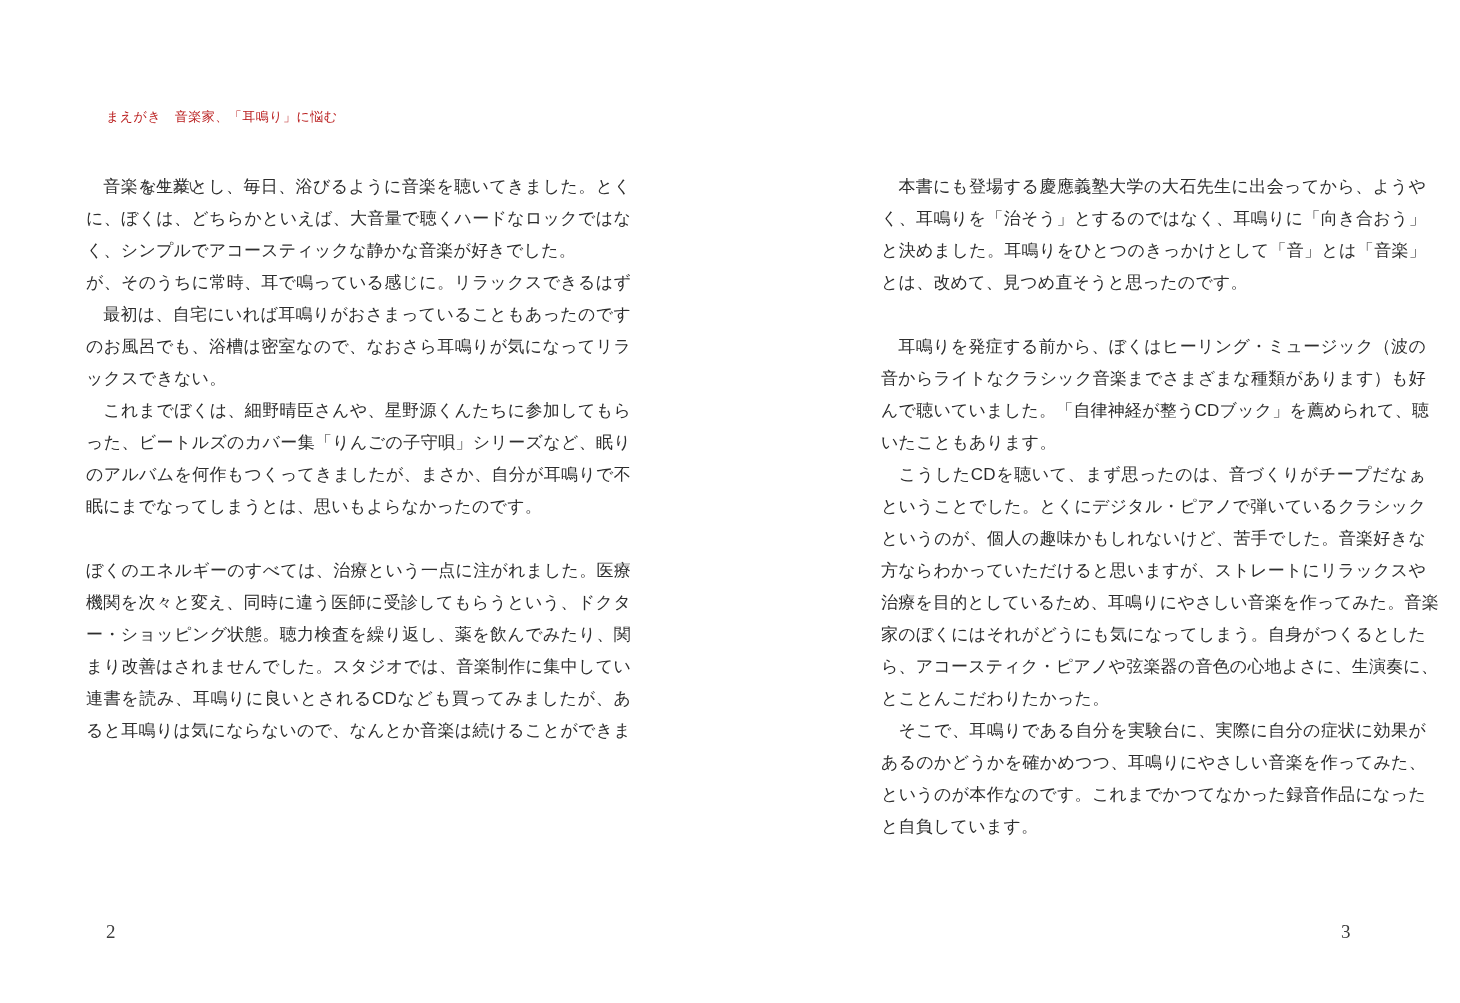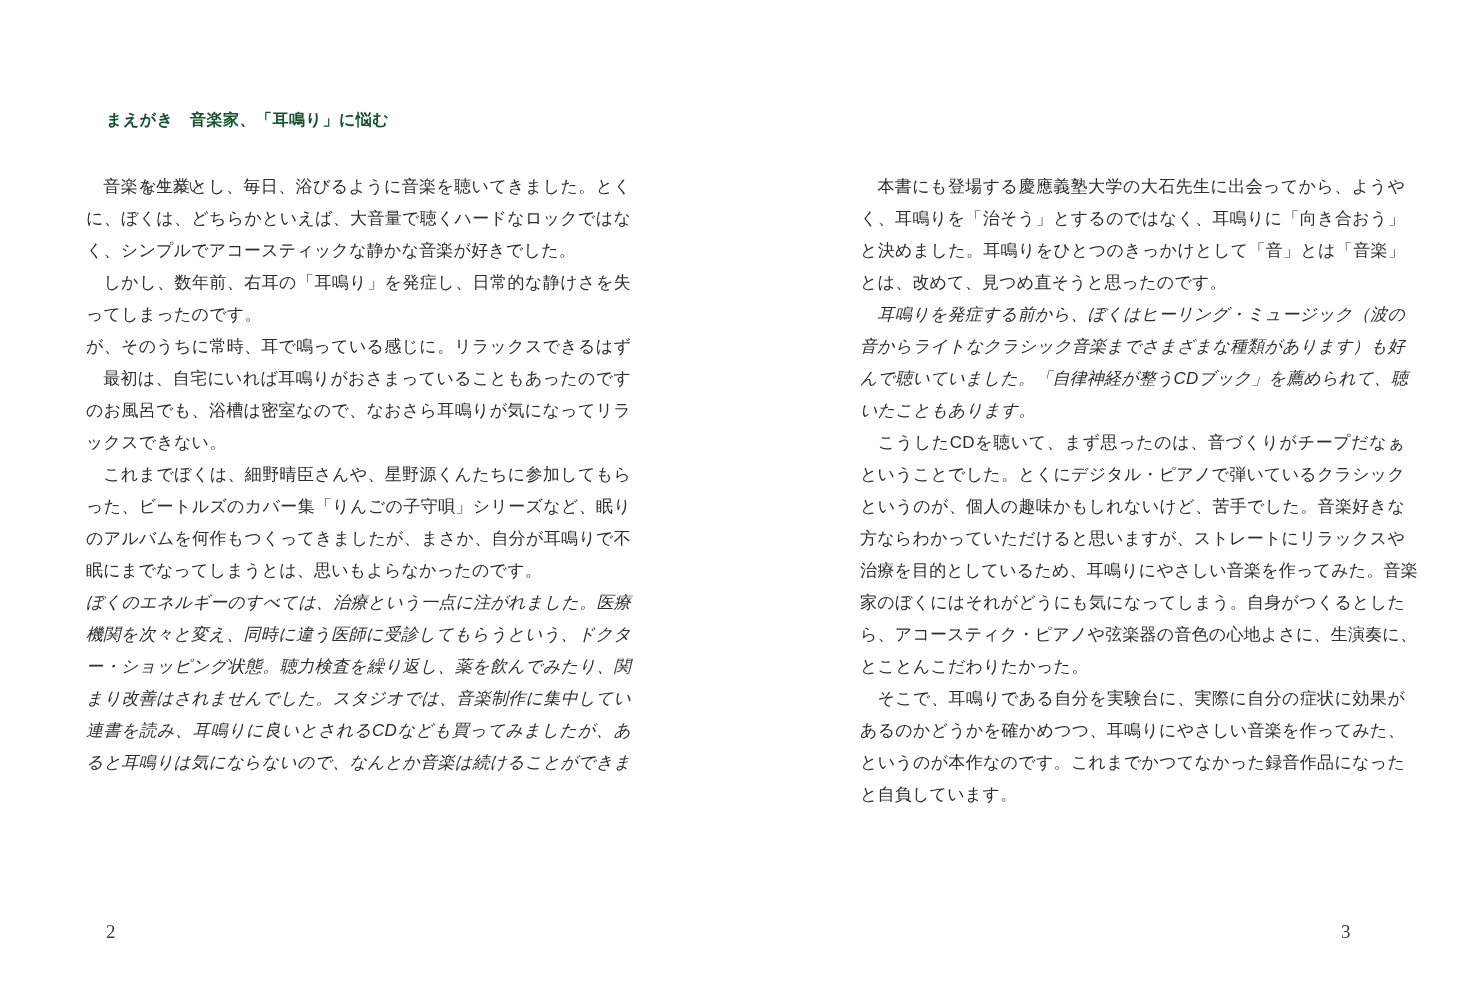--- a/index.html
+++ b/index.html
@@ -5,30 +5,30 @@
   html,body{margin:0;padding:0;}
   body{
     width:1460px;height:1003px;position:relative;overflow:hidden;
     background:#ffffff;
     font-family:"Liberation Sans",sans-serif;
     color:#2d2d2d;
   }
   .spread{position:absolute;inset:0;}
   .heading{
     position:absolute;left:106px;top:99px;
-    font-size:16px;font-weight:700;color:#14532d;
+    font-size:13px;font-weight:400;color:#b91c1c;
     letter-spacing:0.5px;white-space:nowrap;
   }
   .body-col{
     position:absolute;width:545px;top:171px;
   }
   .body-col.left-col{left:86px;}
-  .body-col.right-col{left:860px;}
+  .body-col.right-col{left:881px;}
   .para{margin:0;}
-  .para.spaced{font-style:italic;}
+  .para.spaced{margin-top:32px;}
   .line{
     height:32px;line-height:32px;
     font-size:17px;letter-spacing:0.2px;
     white-space:nowrap;
     text-align:justify;text-align-last:justify;
     text-justify:inter-character;
     color:#2d2d2d;
   }
   .line.last{text-align-last:left;}
   .rubywrap{position:relative;display:inline-block;}
@@ -51,24 +51,20 @@
 <div class="spread">
 
   <div class="page-left">
     <h1 class="heading">まえがき　音楽家、「耳鳴り」に悩む</h1>
 
     <div class="body-col left-col">
         <div class="para">
           <div class="line">　音楽を<span class="rubywrap">生業<span class="rt">なりわい</span></span>とし、毎日、浴びるように音楽を聴いてきました。とく</div>
           <div class="line">に、ぼくは、どちらかといえば、大音量で聴くハードなロックではな</div>
           <div class="line last">く、シンプルでアコースティックな静かな音楽が好きでした。</div>
-        </div>
-        <div class="para">
-          <div class="line">　しかし、数年前、右耳の「耳鳴り」を発症し、日常的な静けさを失</div>
-          <div class="line last">ってしまったのです。</div>
         </div>
         <div class="para">
           <div class="line">が、そのうちに常時、耳で鳴っている感じに。リラックスできるはず</div>
           <div class="line">　最初は、自宅にいれば耳鳴りがおさまっていることもあったのです</div>
           <div class="line">のお風呂でも、浴槽は密室なので、なおさら耳鳴りが気になってリラ</div>
           <div class="line last">ックスできない。</div>
         </div>
         <div class="para">
           <div class="line">　これまでぼくは、細野晴臣さんや、星野源くんたちに参加してもら</div>
           <div class="line">った、ビートルズのカバー集「りんごの子守唄」シリーズなど、眠り</div>

